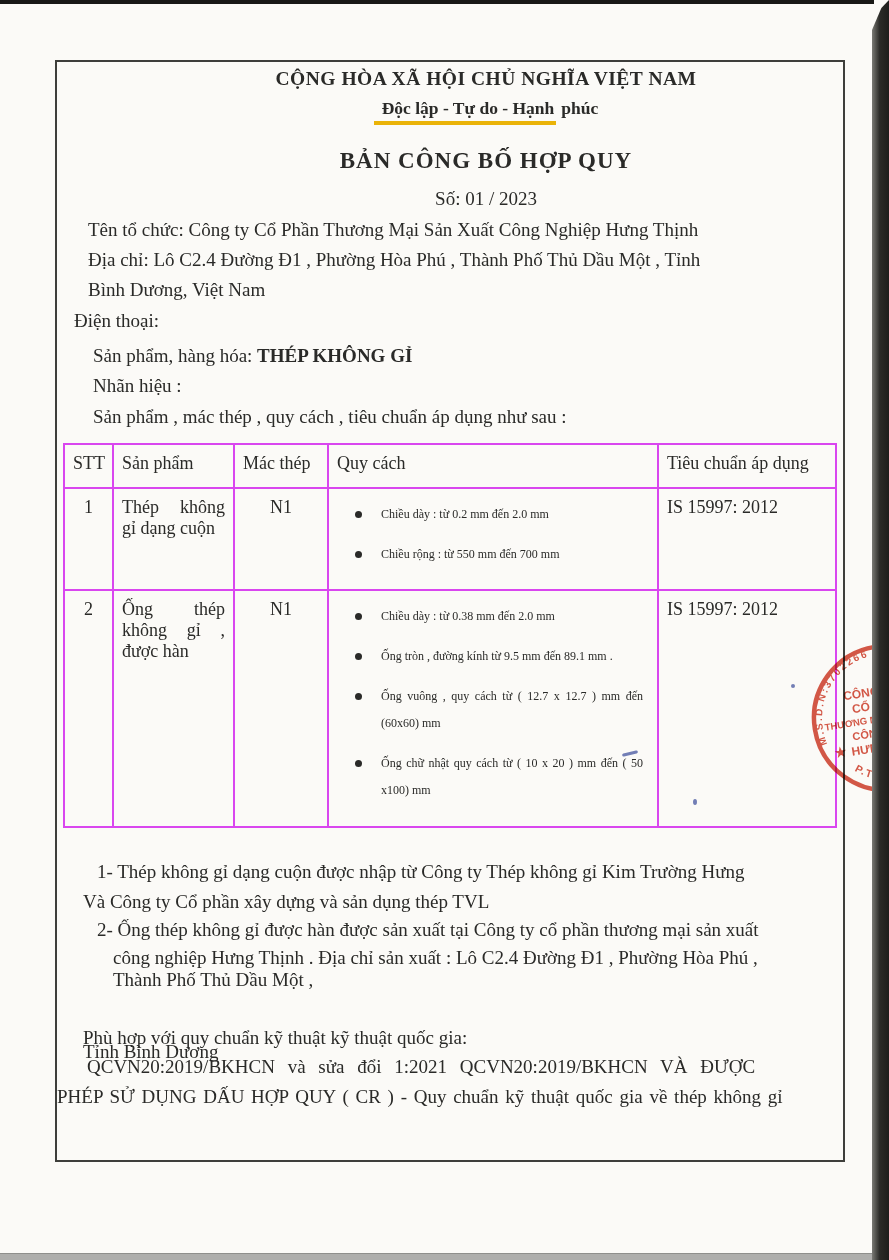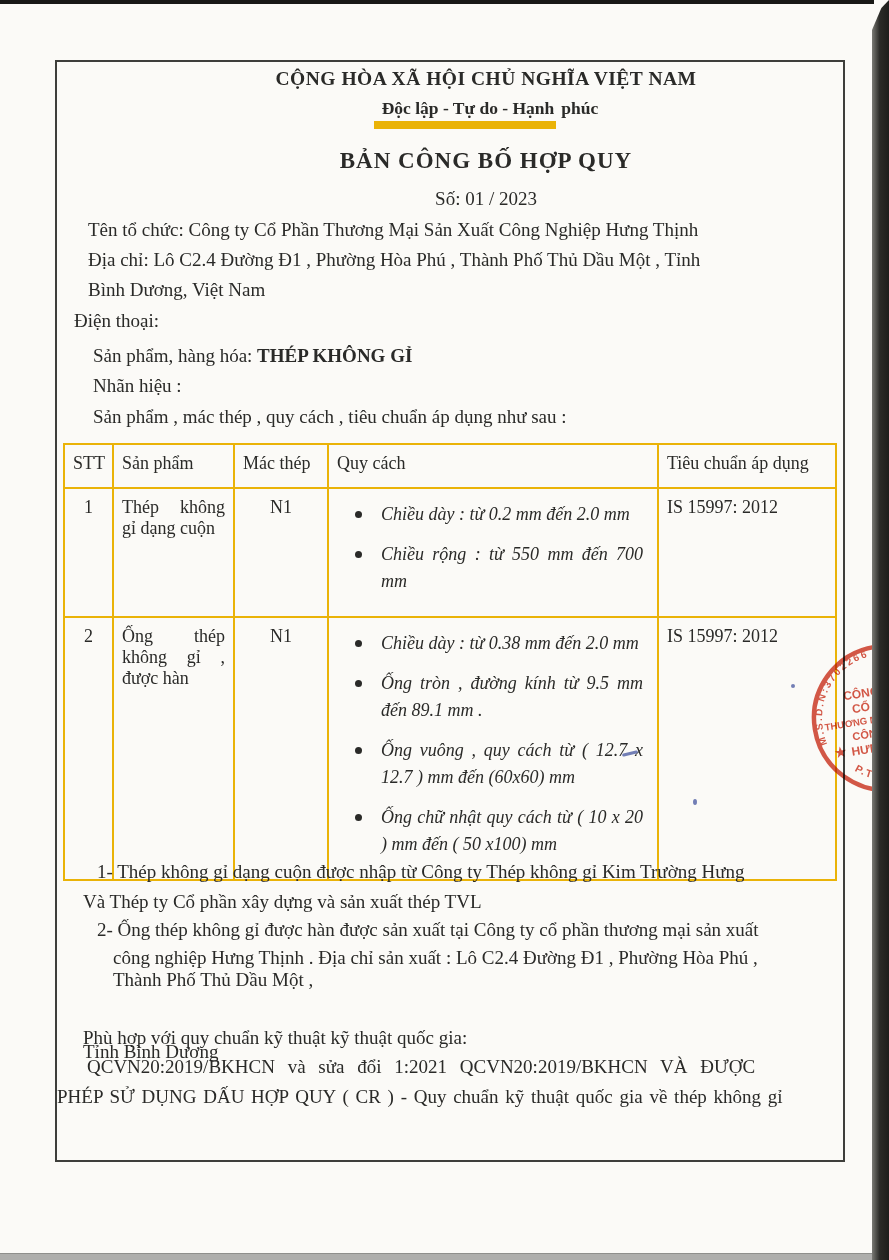--- a/index.html
+++ b/index.html
@@ -16,45 +16,45 @@
     background:linear-gradient(to right,#7a7a75 0%,#2b2b28 45%,#1e1e1c 100%);
     clip-path:polygon(0 30px,55% 8px,100% 0,100% 100%,0 100%);
   }
   .scan-bottom-strip{position:absolute;left:0;top:1253px;width:889px;height:7px;background:#aeaeac;border-top:1px solid #8f8f8c;z-index:9;}
   
   .page-frame{position:absolute;left:55px;top:60px;width:790px;height:1102px;border:2px solid #3e3e3b;box-sizing:border-box;}
   
   .center-block{position:absolute;left:55px;width:862px;text-align:center;}
   .nat-line1{top:68px;font-size:19.5px;font-weight:bold;letter-spacing:.5px;}
   .nat-motto{top:98px;font-size:17.5px;font-weight:bold;}
-  .nat-motto .u{border-bottom:8px solid #eab308;padding:0 2px 2px 8px;display:inline-block;}
+  .nat-motto .u{border-bottom:4px solid #eab308;padding:0 2px 2px 8px;display:inline-block;}
   .nat-motto .tail{margin-left:5px;}
   .doc-title{top:148px;font-size:23px;font-weight:bold;letter-spacing:1px;}
   .doc-number{top:188px;font-size:19px;}
   
   .tline{position:absolute;font-size:19px;white-space:nowrap;}
   .b{font-weight:bold;}
   
   table.spec{
     position:absolute;left:63px;top:443px;width:772px;
     border-collapse:collapse;table-layout:fixed;font-size:18px;
   }
   table.spec th,table.spec td{
-    border:2px solid #eab308;vertical-align:top;padding:8px 8px;font-weight:normal;
+    border:2px solid #d946ef;vertical-align:top;padding:8px 8px;font-weight:normal;
     box-sizing:border-box;
   }
   table.spec th{text-align:left;height:44px;}
   th.c,td.c{text-align:center;}
   tr.r1{height:91px;}
   tr.r2{height:237px;}
   td.sp{text-align:justify;padding-left:10px;padding-right:10px;}
   ul.specs{margin:4px 6px 0 44px;padding:0;list-style:none;}
   ul.specs li{
     position:relative;margin-bottom:13px;text-align:justify;
-    font-size:18px;line-height:27px;font-style:italic;
+    font-size:12px;line-height:27px;
   }
   ul.specs li::before{
     content:"";position:absolute;left:-26px;top:10px;width:7px;height:7px;border-radius:50%;background:#2a2a28;
   }
   .ws{word-spacing:8px;}
   
   .ink{position:absolute;background:#44549f;opacity:.75;z-index:4;}
   .ink1{left:622px;top:752px;width:16px;height:3px;transform:rotate(-14deg);border-radius:2px;}
   .ink2{left:693px;top:799px;width:4px;height:6px;border-radius:50%;}
   .ink3{left:791px;top:684px;width:4px;height:4px;border-radius:50%;}
@@ -129,21 +129,21 @@
         <li>Ống vuông , quy cách từ ( 12.7 x 12.7 ) mm đến (60x60) mm</li>
         <li>Ống chữ nhật quy cách từ ( 10 x 20 ) mm đến ( 50 x100) mm</li>
       </ul>
     </td>
     <td>IS 15997: 2012</td>
   </tr>
 </tbody>
   </table>
 
 <div class="tline" style="left:97px;top:861px;">1-  Thép không gỉ dạng cuộn được nhập từ Công ty Thép không gỉ Kim Trường Hưng</div>
-<div class="tline" style="left:83px;top:891px;">Và Thép ty Cổ phần xây dựng và sản xuất thép TVL</div>
+<div class="tline" style="left:83px;top:891px;">Và Công ty Cổ phần xây dựng và sản dụng thép TVL</div>
 <div class="tline" style="left:97px;top:919px;">2-  Ống thép không gỉ được hàn được sản xuất tại Công ty cổ phần thương mại sản xuất</div>
 <div class="tline" style="left:113px;top:947px;">công nghiệp Hưng Thịnh . Địa chỉ sản xuất : Lô C2.4 Đường Đ1 , Phường Hòa Phú ,</div>
 <div class="tline" style="left:113px;top:969px;">Thành Phố Thủ Dầu Một ,</div>
 <div class="tline" style="left:83px;top:997px;margin-top:44px;">Tỉnh Bình Dương</div>
 <div class="tline" style="left:83px;top:1027px;">Phù hợp với quy chuẩn kỹ thuật kỹ thuật quốc gia:</div>
 <div class="tline ws" style="left:87px;top:1056px;">QCVN20:2019/BKHCN và sửa đổi 1:2021 QCVN20:2019/BKHCN VÀ ĐƯỢC</div>
 <div class="tline" style="left:57px;top:1086px;word-spacing:2px;">PHÉP SỬ DỤNG DẤU HỢP QUY ( CR ) -  Quy chuẩn kỹ thuật quốc gia về thép không gỉ</div>
 
 <div class="ink ink1"></div>
 <div class="ink ink2"></div>

